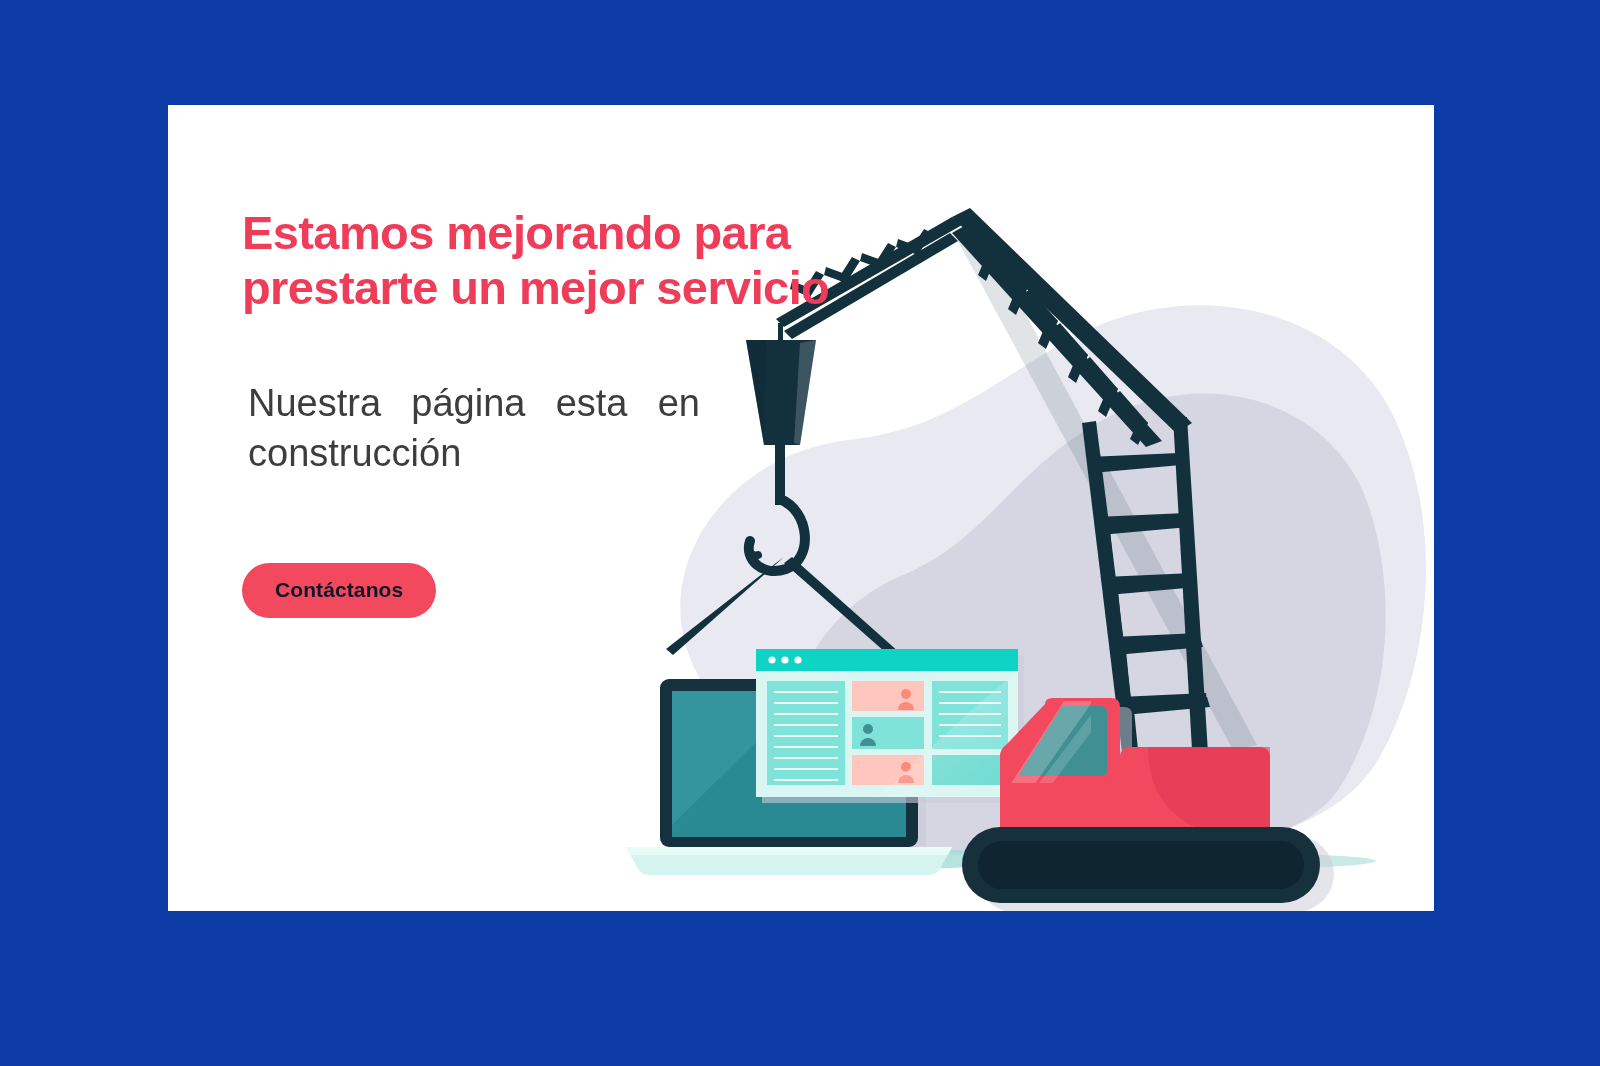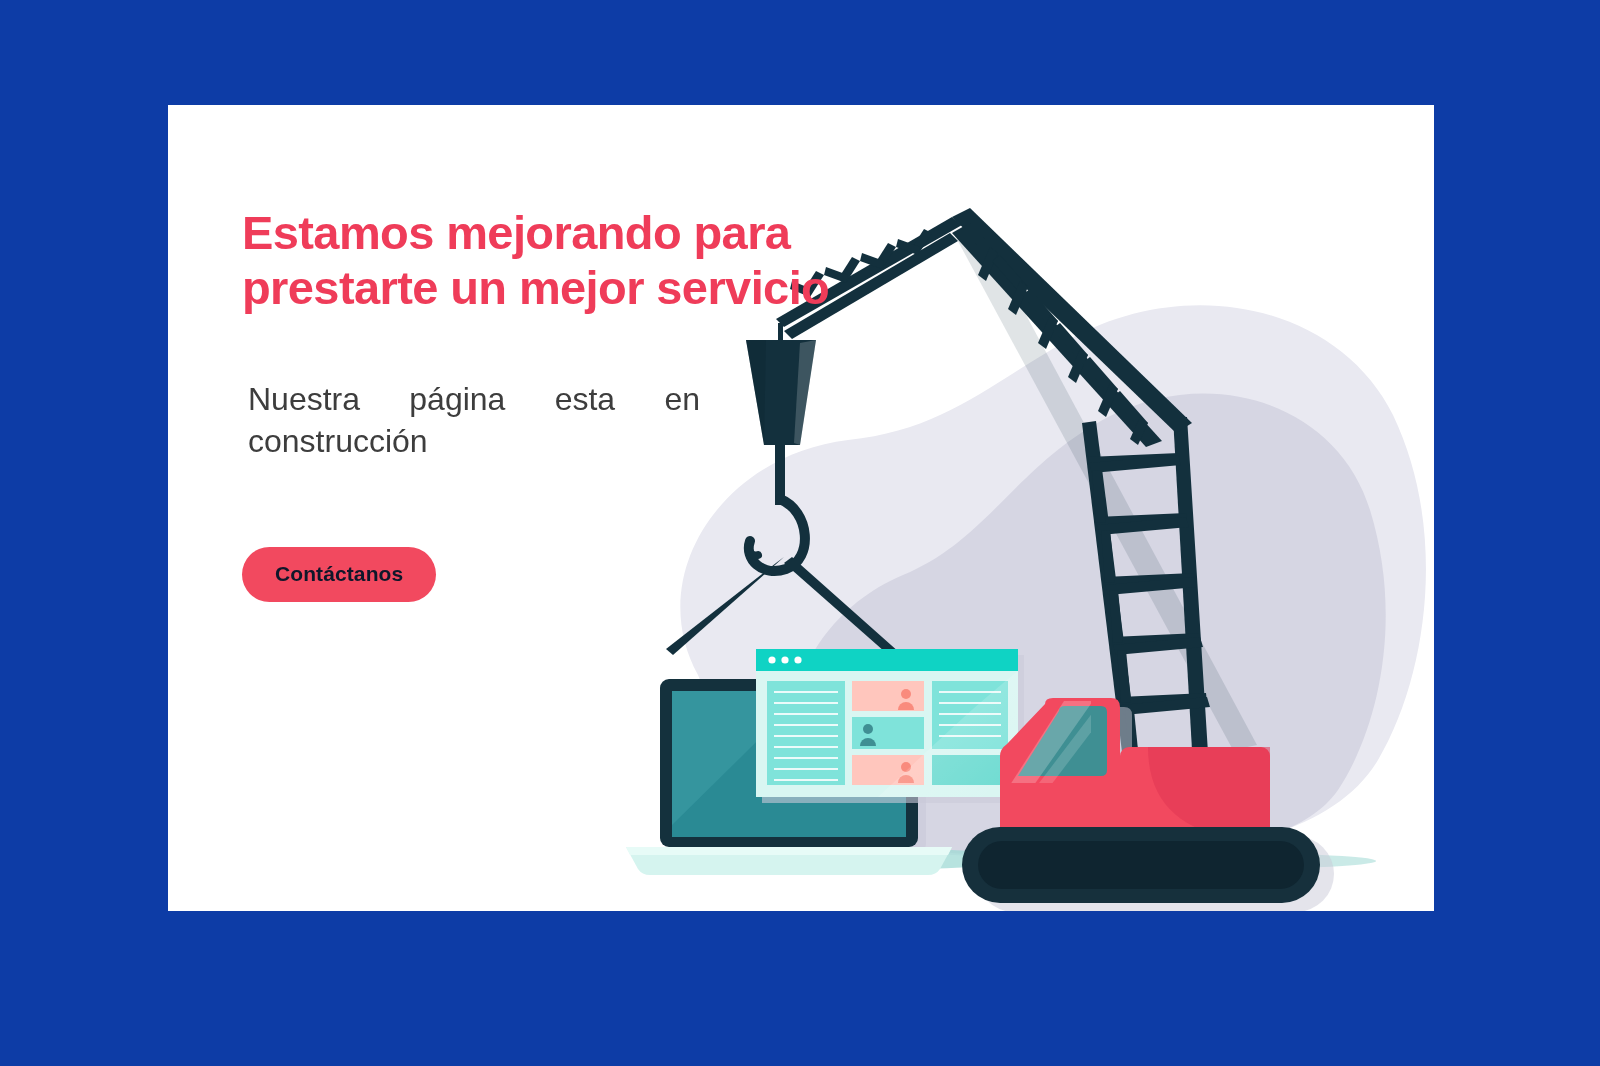--- a/index.html
+++ b/index.html
@@ -51,21 +51,21 @@
     letter-spacing: -0.6px;
     font-family: "Liberation Sans", sans-serif;
     max-width: 600px;
   }
 
   #subtitle {
     margin: 0;
     padding-top: 62px;
     padding-left: 6px;
     color: #3d3d3d;
-    font-size: 32px;
+    font-size: 38px;
     line-height: 1.32;
     font-weight: 400;
     text-align: justify;
     text-align-last: left;
     width: 452px;
     font-family: "Liberation Sans", sans-serif;
   }
 
   #cta-wrap {
     padding-top: 85px;

